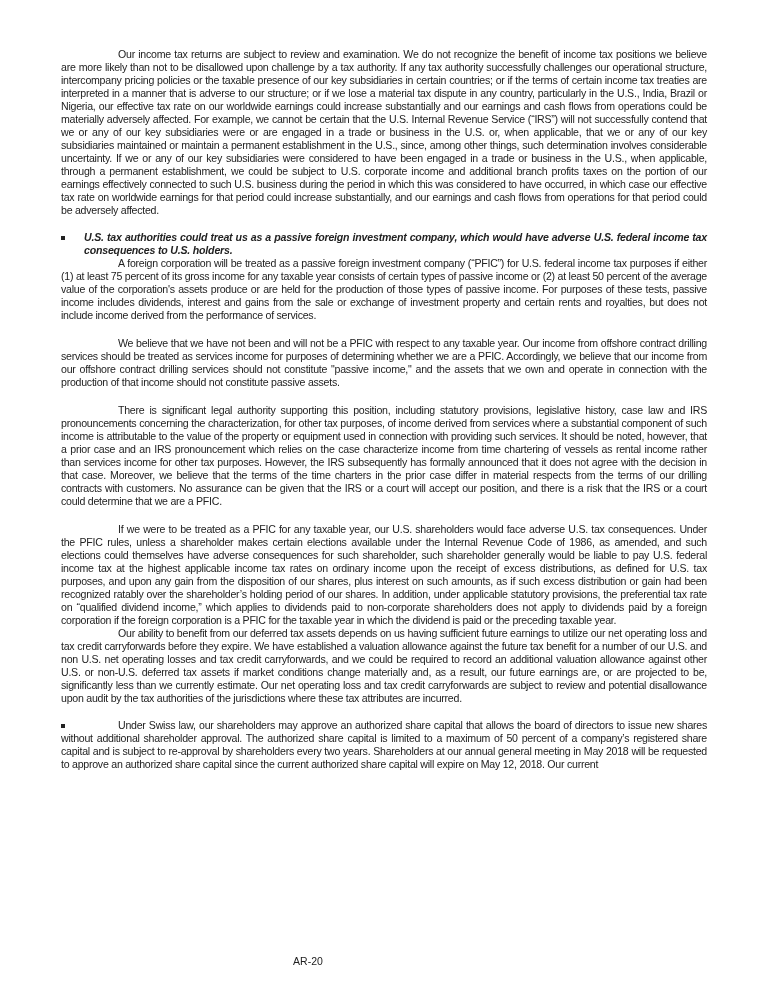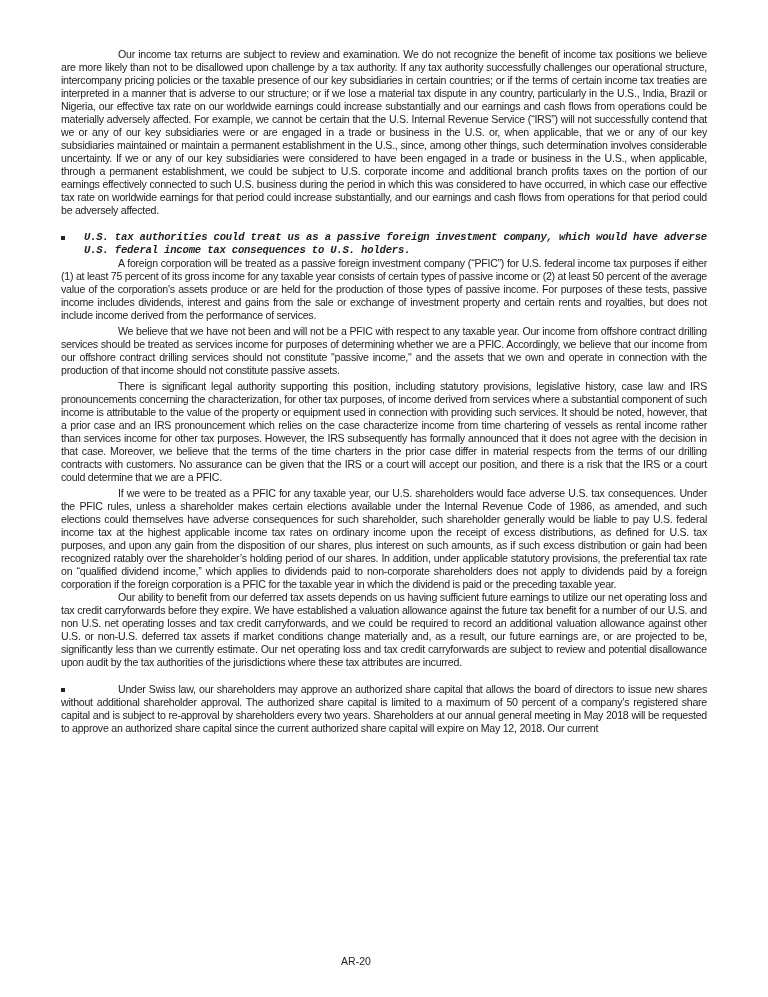--- a/index.html
+++ b/index.html
@@ -4,31 +4,31 @@
 <style>
   html, body { margin: 0; padding: 0; background: #ffffff; }
   body { width: 768px; height: 997px; position: relative; overflow: hidden; }
   .page {
     position: absolute; left: 61px; top: 48px; width: 646px;
     font-family: "Liberation Sans Narrow", "Liberation Sans", sans-serif;
     font-size: 10.6px; line-height: 13px; color: #222;
     letter-spacing: -0.25px;
   }
   p { margin: 0; text-align: justify; text-indent: 57px; }
-  p.gap { margin-top: 3px; }
+  p.gap { margin-top: 15px; }
   .heading {
     position: relative; padding-left: 23px; margin-top: 14px;
-    font-weight: bold; font-style: italic; text-align: justify; letter-spacing: -0.2px; font-family: Liberation Mono, monospace;
+    font-weight: bold; font-style: italic; text-align: justify; letter-spacing: -0.2px;
   }
   .heading .bullet {
     position: absolute; left: 0; top: 5px; width: 4px; height: 4px; background: #222;
   }
   .footer {
     position: absolute; top: 955px; left: 0; width: 616px; text-align: center;
-    font-family: "Liberation Sans", sans-serif; font-size: 10.5px; color: #222; padding-left: 48px;
+    font-family: "Liberation Sans", sans-serif; font-size: 10.5px; color: #222;
   }
 </style>
 </head>
 <body>
 
 <div class="page">
   <p>Our income tax returns are subject to review and examination.  We do not recognize the benefit of income tax positions we believe are more likely than not to be disallowed upon challenge by a tax authority.  If any tax authority successfully challenges our operational structure, intercompany pricing policies or the taxable presence of our key subsidiaries in certain countries; or if the terms of certain income tax treaties are interpreted in a manner that is adverse to our structure; or if we lose a material tax dispute in any country, particularly in the U.S., India, Brazil or Nigeria, our effective tax rate on our worldwide earnings could increase substantially and our earnings and cash flows from operations could be materially adversely affected.  For example, we cannot be certain that the U.S. Internal Revenue Service (“IRS”) will not successfully contend that we or any of our key subsidiaries were or are engaged in a trade or business in the U.S. or, when applicable, that we or any of our key subsidiaries maintained or maintain a permanent establishment in the U.S., since, among other things, such determination involves considerable uncertainty.  If we or any of our key subsidiaries were considered to have been engaged in a trade or business in the U.S., when applicable, through a permanent establishment, we could be subject to U.S. corporate income and additional branch profits taxes on the portion of our earnings effectively connected to such U.S. business during the period in which this was considered to have occurred, in which case our effective tax rate on worldwide earnings for that period could increase substantially, and our earnings and cash flows from operations for that period could be adversely affected.</p>
 
   <div class="heading">
     <span class="bullet"></span>

